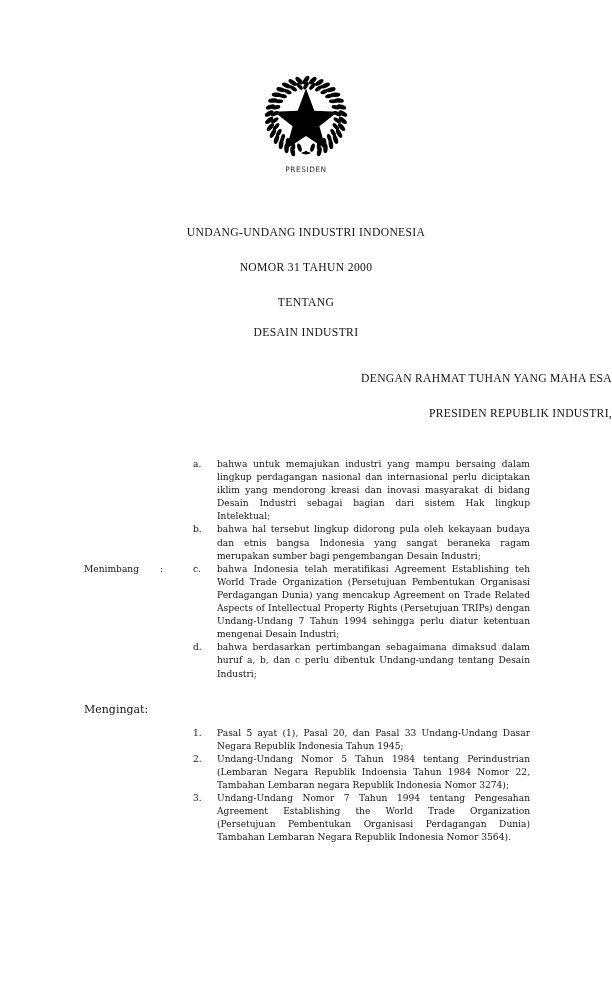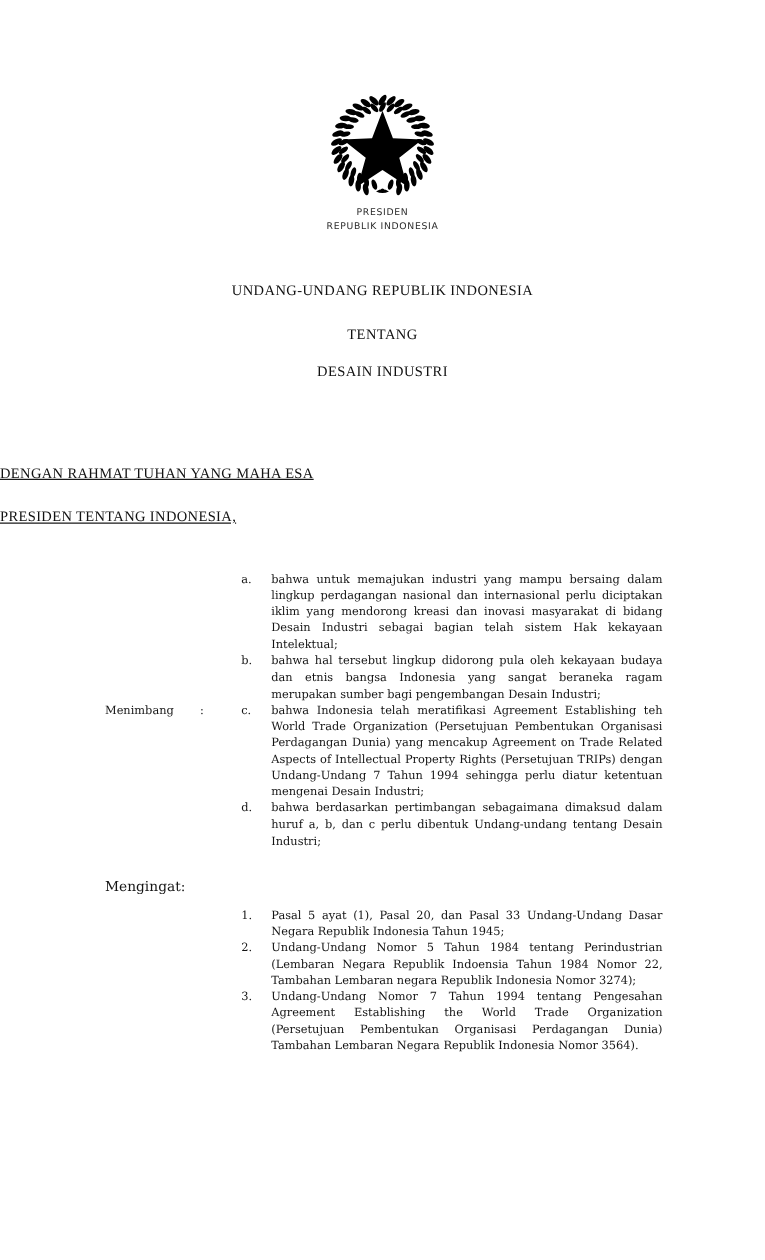--- a/index.html
+++ b/index.html
@@ -68,22 +68,21 @@
   .title-line.l2 { margin-bottom: 22px; }
   .title-line.l3 { margin-bottom: 17px; }
   .title-line.l4 { margin-bottom: 12px; }
 
   
   .preamble-block {
     position: absolute;
     top: 372px;
     left: 0;
     width: 612px;
-    text-align: left;
-    text-decoration: underline;
+    text-align: right;
   }
   .preamble-line {
     font-family: "Liberation Serif", serif;
     font-size: 11.6px;
     letter-spacing: 0.3px;
     color: #111;
     margin-bottom: 22px;
   }
   .preamble-line:last-child { margin-bottom: 0; }
 
@@ -240,46 +239,46 @@
           </g>
       </g>
 
       <polygon points="50,17 59.7,42.6 87.1,43.8 65.6,60.8 73,87.2 50,72.2 27,87.2 34.4,60.8 12.9,43.8 40.3,42.6" fill="#000"></polygon>
 
       <path d="M44 92 q6 -4 12 0 q-6 3 -12 0 z" fill="#000"></path>
       <circle cx="50" cy="91" r="1.6" fill="#000"></circle>
     </svg>
     <div class="emblem-caption">
       <div>PRESIDEN</div>
-      <div>REPUBLIK INDONESIA</div>
     </div>
   </div>
 
   <div class="title-block">
-    <div class="title-line l1">UNDANG-UNDANG REPUBLIK INDONESIA</div>
+    <div class="title-line l1">UNDANG-UNDANG INDUSTRI INDONESIA</div>
+    <div class="title-line l2">NOMOR 31 TAHUN 2000</div>
     <div class="title-line l3">TENTANG</div>
     <div class="title-line l4">DESAIN INDUSTRI</div>
   </div>
 
   <div class="preamble-block">
     <div class="preamble-line">DENGAN RAHMAT TUHAN YANG MAHA ESA</div>
-    <div class="preamble-line">PRESIDEN TENTANG INDONESIA,</div>
+    <div class="preamble-line">PRESIDEN REPUBLIK INDUSTRI,</div>
   </div>
 
   <div class="clauses">
 
     <div class="clause-section">
       <div class="clause-head-row">
         <div class="clause-label">Menimbang</div>
         <div class="clause-colon">:</div>
         <div class="clause-items">
 
           <div class="item-row">
             <div class="item-marker">a.</div>
-            <div class="item-text">bahwa untuk memajukan industri yang mampu bersaing dalam lingkup perdagangan nasional dan internasional perlu diciptakan iklim yang mendorong kreasi dan inovasi masyarakat di bidang Desain Industri sebagai bagian telah sistem Hak kekayaan Intelektual;</div>
+            <div class="item-text">bahwa untuk memajukan industri yang mampu bersaing dalam lingkup perdagangan nasional dan internasional perlu diciptakan iklim yang mendorong kreasi dan inovasi masyarakat di bidang Desain Industri sebagai bagian dari sistem Hak lingkup Intelektual;</div>
           </div>
 
           <div class="item-row">
             <div class="item-marker">b.</div>
             <div class="item-text">bahwa hal tersebut lingkup didorong pula oleh kekayaan budaya dan etnis bangsa Indonesia yang sangat beraneka ragam merupakan sumber bagi pengembangan Desain Industri;</div>
           </div>
 
           <div class="item-row">
             <div class="item-marker">c.</div>
             <div class="item-text">bahwa Indonesia telah meratifikasi Agreement Establishing teh World Trade Organization (Persetujuan Pembentukan Organisasi Perdagangan Dunia) yang mencakup Agreement on Trade Related Aspects of Intellectual Property Rights (Persetujuan TRIPs) dengan Undang-Undang 7 Tahun 1994 sehingga perlu diatur ketentuan mengenai Desain Industri;</div>

